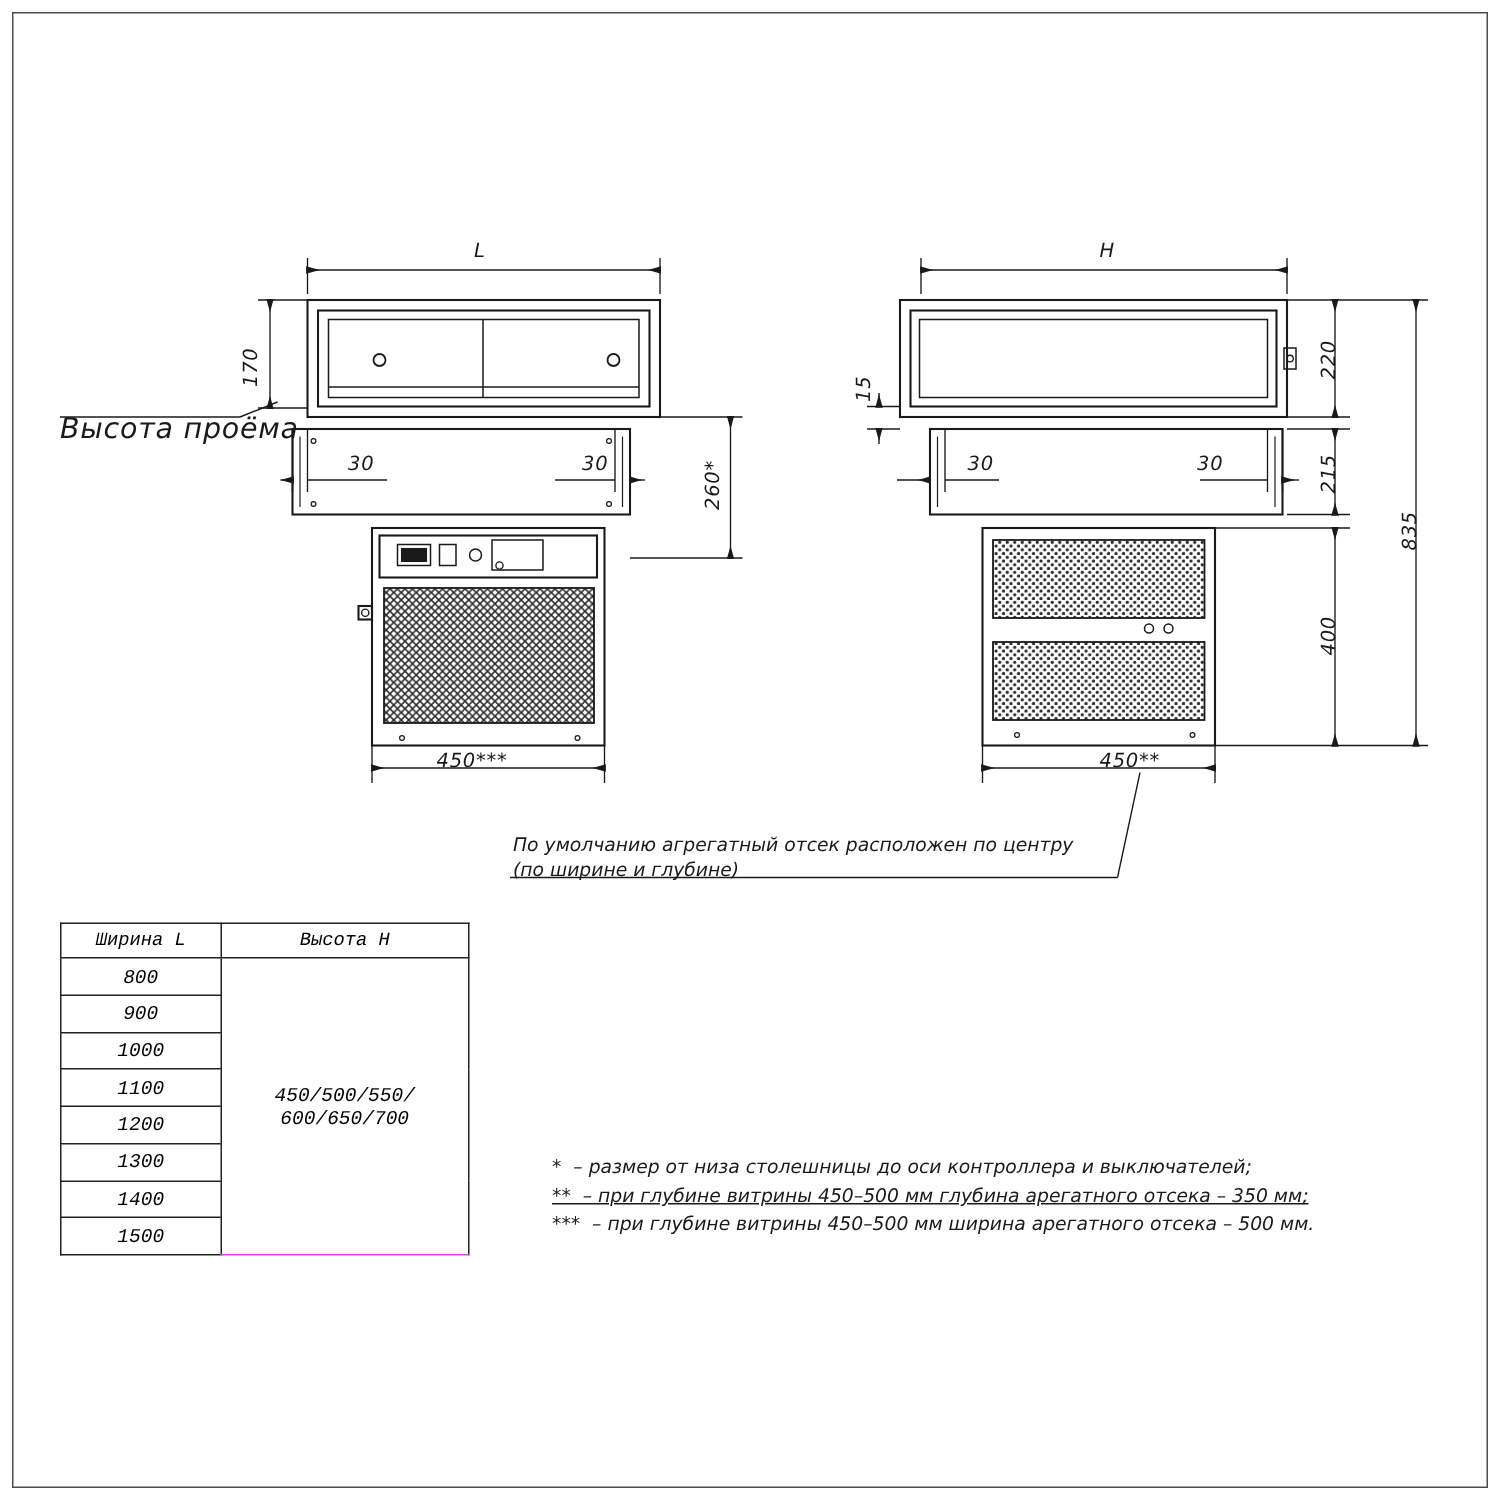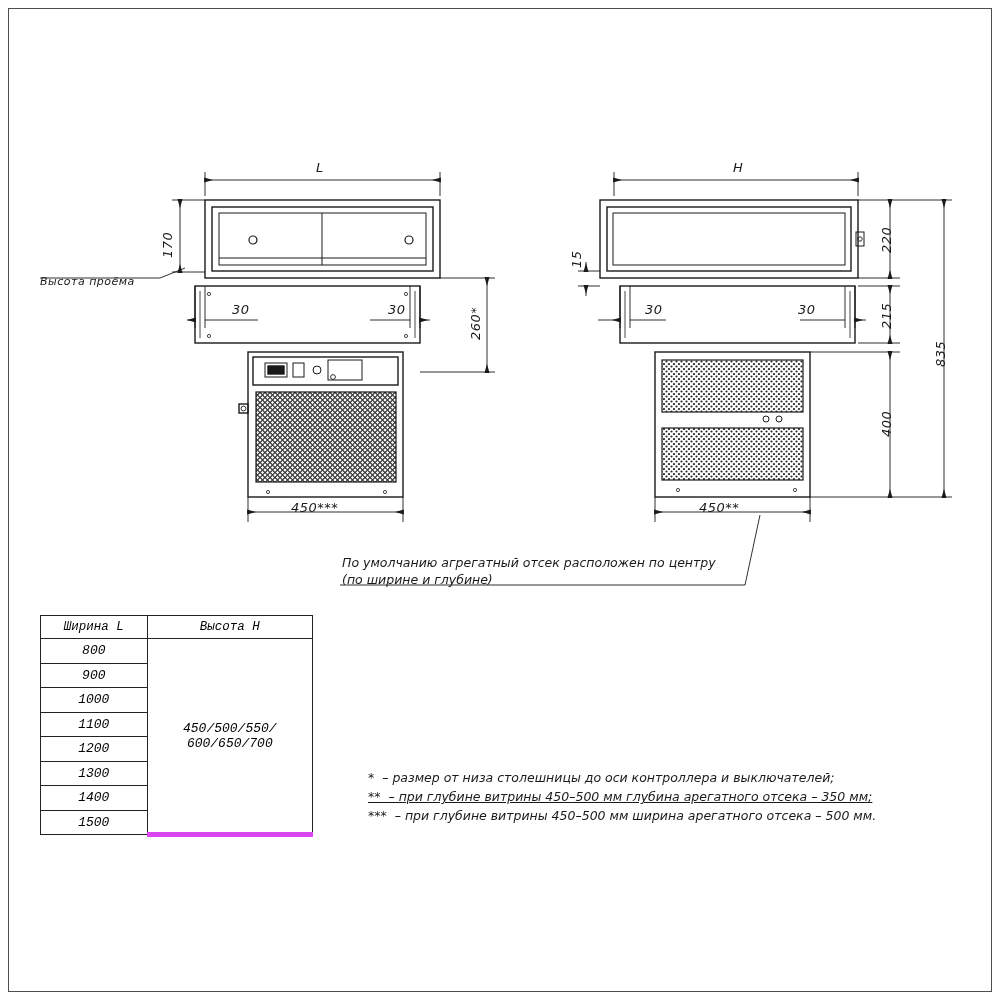--- a/index.html
+++ b/index.html
@@ -166,49 +166,49 @@
     <line x1="745" y1="585" x2="340" y2="585"></line>
   </g>
 </svg>
 
 <div class="lbl dim" style="left:316px;top:160px;">L</div>
 <div class="lbl dim" style="left:160px;top:258px;transform:rotate(-90deg);transform-origin:left top;">170</div>
 <div class="lbl dim" style="left:232px;top:302px;">30</div>
 <div class="lbl dim" style="left:388px;top:302px;">30</div>
 <div class="lbl dim" style="left:468px;top:340px;transform:rotate(-90deg);transform-origin:left top;">260*</div>
 <div class="lbl dim" style="left:291px;top:500px;">450***</div>
-<div class="lbl dim" style="left:40px;top:275px;font-size:11px;">Высота проёма</div>
+<div class="lbl dim" style="left:40px;top:275px;font-size:19px;">Высота проёма</div>
 
 <div class="lbl dim" style="left:733px;top:160px;">H</div>
 <div class="lbl dim" style="left:569px;top:268px;transform:rotate(-90deg);transform-origin:left top;">15</div>
 <div class="lbl dim" style="left:645px;top:302px;">30</div>
 <div class="lbl dim" style="left:798px;top:302px;">30</div>
 <div class="lbl dim" style="left:879px;top:253px;transform:rotate(-90deg);transform-origin:left top;">220</div>
 <div class="lbl dim" style="left:879px;top:329px;transform:rotate(-90deg);transform-origin:left top;">215</div>
 <div class="lbl dim" style="left:879px;top:437px;transform:rotate(-90deg);transform-origin:left top;">400</div>
 <div class="lbl dim" style="left:933px;top:367px;transform:rotate(-90deg);transform-origin:left top;">835</div>
-<div class="lbl dim" style="left:699px;top:500px;">450**</div>
+<div class="lbl dim" style="left:733px;top:500px;">450**</div>
 
 <div class="lbl note" style="left:342px;top:555px;">По умолчанию агрегатный отсек расположен по центру
 (по ширине и глубине)</div>
 
 <div class="lbl note" style="left:368px;top:770px;">*  – размер от низа столешницы до оси контроллера и выключателей;</div>
 <div class="lbl note" style="left:368px;top:789px;text-decoration:underline;">**  – при глубине витрины 450–500 мм глубина арегатного отсека – 350 мм;</div>
 <div class="lbl note" style="left:368px;top:808px;text-align:center;">***  – при глубине витрины 450–500 мм ширина арегатного отсека – 500 мм.</div>
 
 <div class="tbl">
   <table>
     <tbody>
         <tr>
       <th class="hd">Ширина L</th>
       <th class="hd">Высота Н</th>
     </tr>
     <tr>
           <td>800</td>
-          <td rowspan="8" style="border-bottom:5px solid #d946ef;"><span>450/500/550/</span><br><span>600/650/700</span></td>
+          <td rowspan="8" style="border-bottom:1px solid #d946ef;"><span>450/500/550/</span><br><span>600/650/700</span></td>
         </tr>
     <tr>
           <td>900</td>
         </tr>
     <tr>
           <td>1000</td>
         </tr>
     <tr>
           <td>1100</td>
         </tr>

